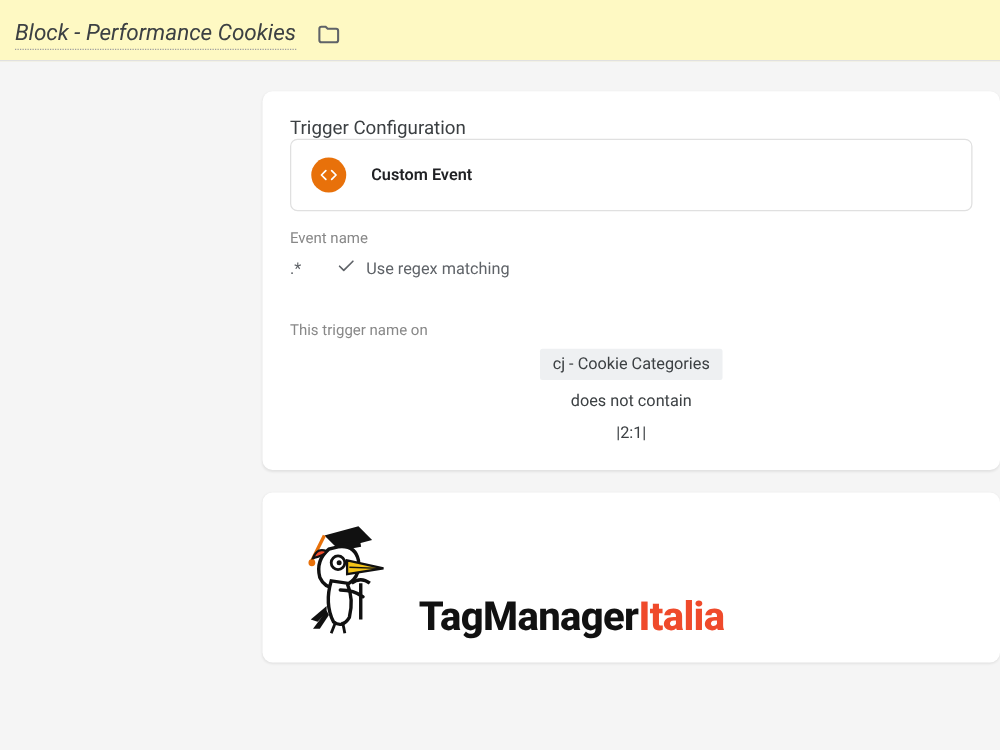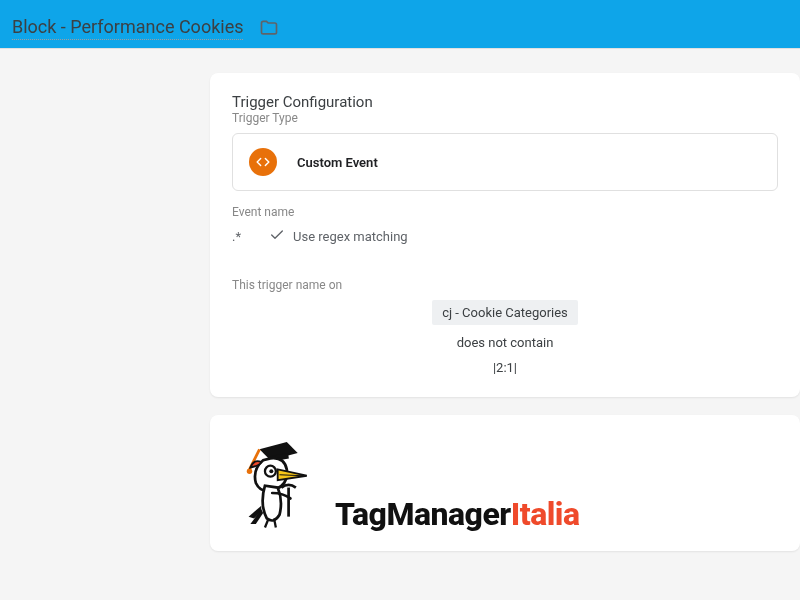--- a/index.html
+++ b/index.html
@@ -5,25 +5,26 @@
 * { box-sizing: border-box; margin: 0; padding: 0; }
 body {
   font-family: -apple-system, BlinkMacSystemFont, "Segoe UI", Roboto, Arial, sans-serif;
   background: #f5f5f5;
   color: #202124;
   width: 800px;
   height: 600px;
   overflow: hidden;
 }
 .header {
-  background: #0ea5e9;
+  background: #fef9c3;
   border-bottom: 1px solid #e0e0e0;
   padding: 16px 12px 8px 12px;
   display: flex;
   gap: 16px;
+  font-style: italic;
 }
 .title {
   font-size: 18px;
   font-weight: 400;
   color: #3c4043;
   border-bottom: 1px dotted #9e9e9e;
   padding-bottom: 2px;
 }
 .folder-icon-wrap {
   display: inline-flex;
@@ -142,21 +143,20 @@
       <path d="M3 6a2 2 0 0 1 2-2h4l2 2h8a2 2 0 0 1 2 2v9a2 2 0 0 1-2 2H5a2 2 0 0 1-2-2V6z"></path>
     </svg>
   </span>
 </div>
 
 <div class="content">
 
   <div class="card">
     <div class="card-title">Trigger Configuration</div>
 
-    <div class="sub-label">Trigger Type</div>
 
     <div class="trigger-type-box">
       <span class="type-icon">
         <svg viewBox="0 0 24 24" fill="none" stroke="currentColor" stroke-width="2.4" stroke-linecap="round" stroke-linejoin="round">
           <polyline points="8 6 2 12 8 18"></polyline>
           <polyline points="16 6 22 12 16 18"></polyline>
         </svg>
       </span>
       <span class="type-name">Custom Event</span>
     </div>

